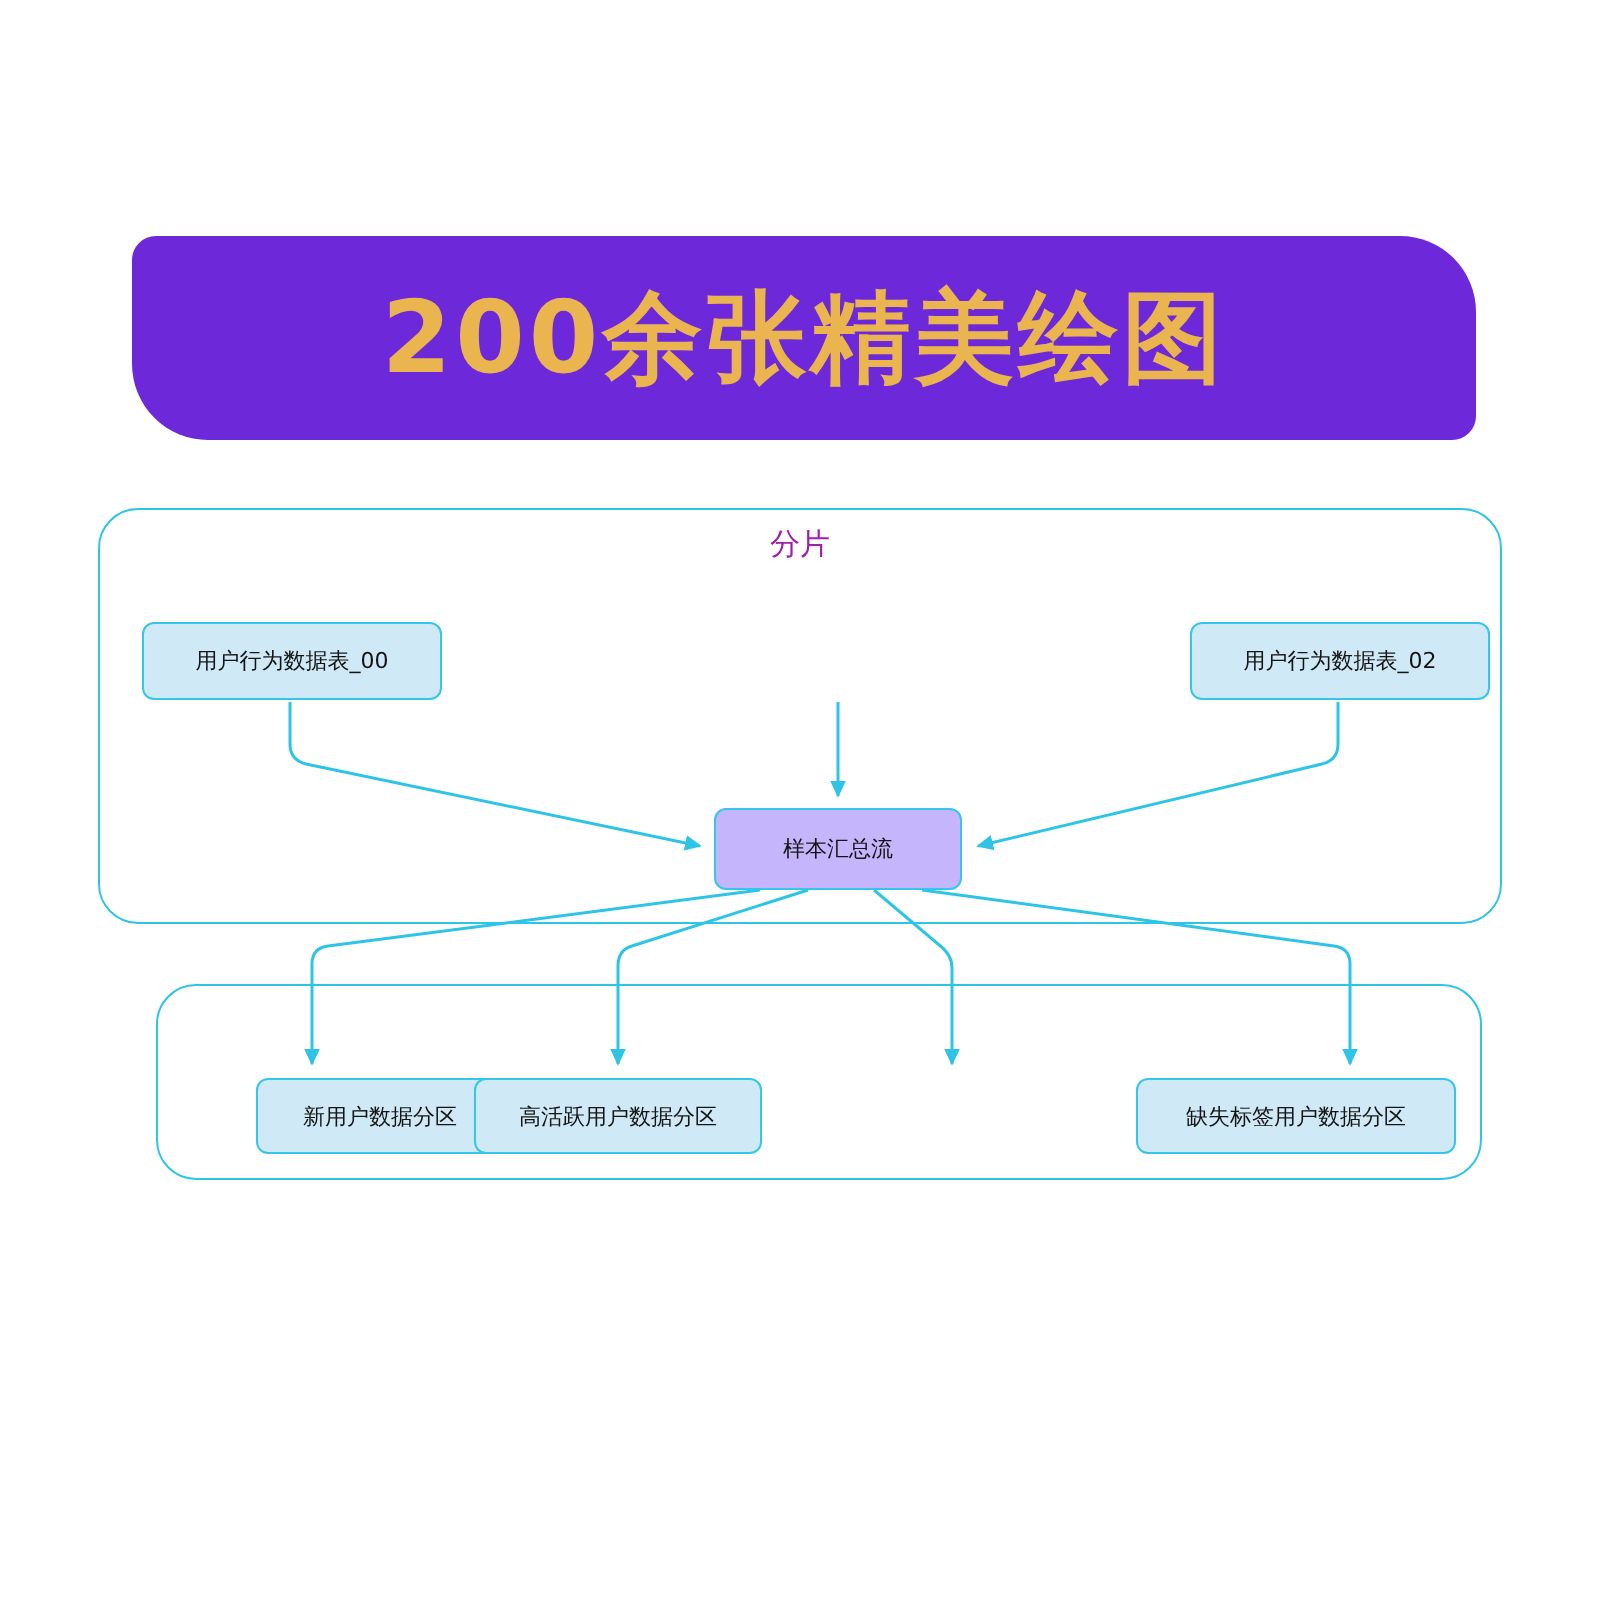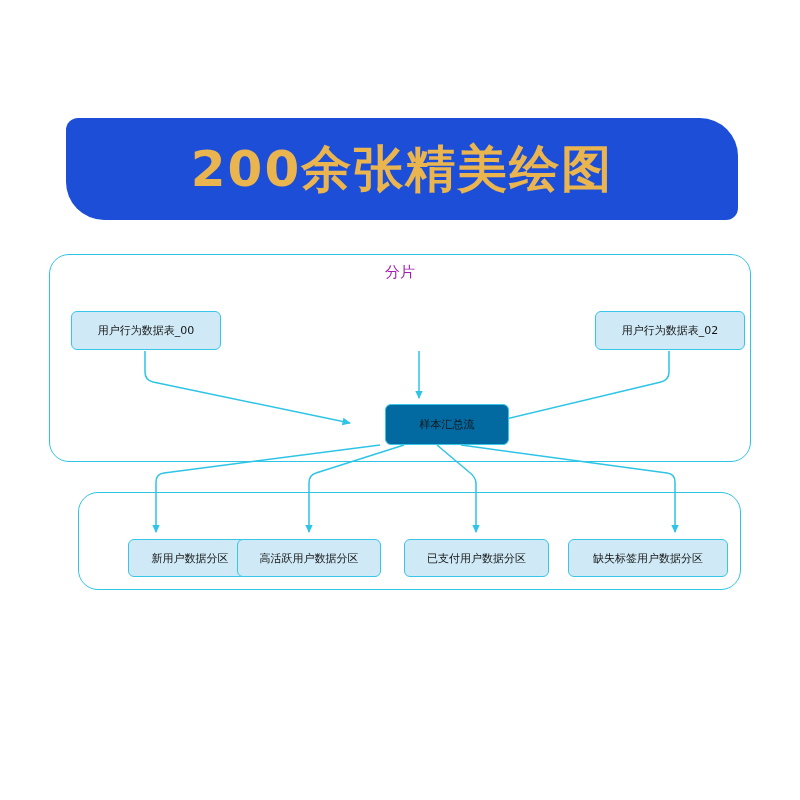--- a/index.html
+++ b/index.html
@@ -21,21 +21,21 @@
     background: #ffffff;
   }
 
   
   #banner {
     position: absolute;
     left: 66px;
     top: 118px;
     width: 672px;
     height: 102px;
-    background: #1d4ed8;
+    background: #6d28d9;
     border-radius: 12px 38px 12px 38px;
     display: flex;
     align-items: center;
     justify-content: center;
   }
   #banner-title {
     color: #eab54f;
     font-size: 50px;
     font-weight: bold;
     letter-spacing: 2px;
@@ -85,22 +85,21 @@
     background: #cfeaf6;
     display: flex;
     align-items: center;
     justify-content: center;
     color: #141414;
     font-size: 11px;
     white-space: nowrap;
     font-family: "DejaVu Sans", "Liberation Sans", sans-serif;
   }
   .node.hub {
-    background: #0369a1;
-    margin-left: 28px;
+    background: #c4b5fd;
   }
 </style>
 </head>
 <body>
 
 <div id="page">
 
   <div id="banner">
     <div id="banner-title">200余张精美绘图</div>
   </div>
@@ -137,17 +136,16 @@
 
     <div class="node" style="left:71px; top:311px; width:150px; height:39px;">用户行为数据表_00</div>
     <div class="node" style="left:595px; top:311px; width:150px; height:39px;">用户行为数据表_02</div>
 
     <div class="node hub" style="left:357px; top:404px; width:124px; height:41px;">样本汇总流</div>
 
     <div class="group-box" style="left:78px; top:492px; width:663px; height:98px;"></div>
 
     <div class="node" style="left:104px; top:539px; width:124px; height:38px;margin-left:24px;">新用户数据分区</div>
     <div class="node" style="left:237px; top:539px; width:144px; height:38px;">高活跃用户数据分区</div>
-    <div class="node" style="left:404px; top:539px; width:145px; height:38px;">已支付用户数据分区</div>
     <div class="node" style="left:568px; top:539px; width:160px; height:38px;">缺失标签用户数据分区</div>
 
   </div>
 </div>
 
 </body></html>

